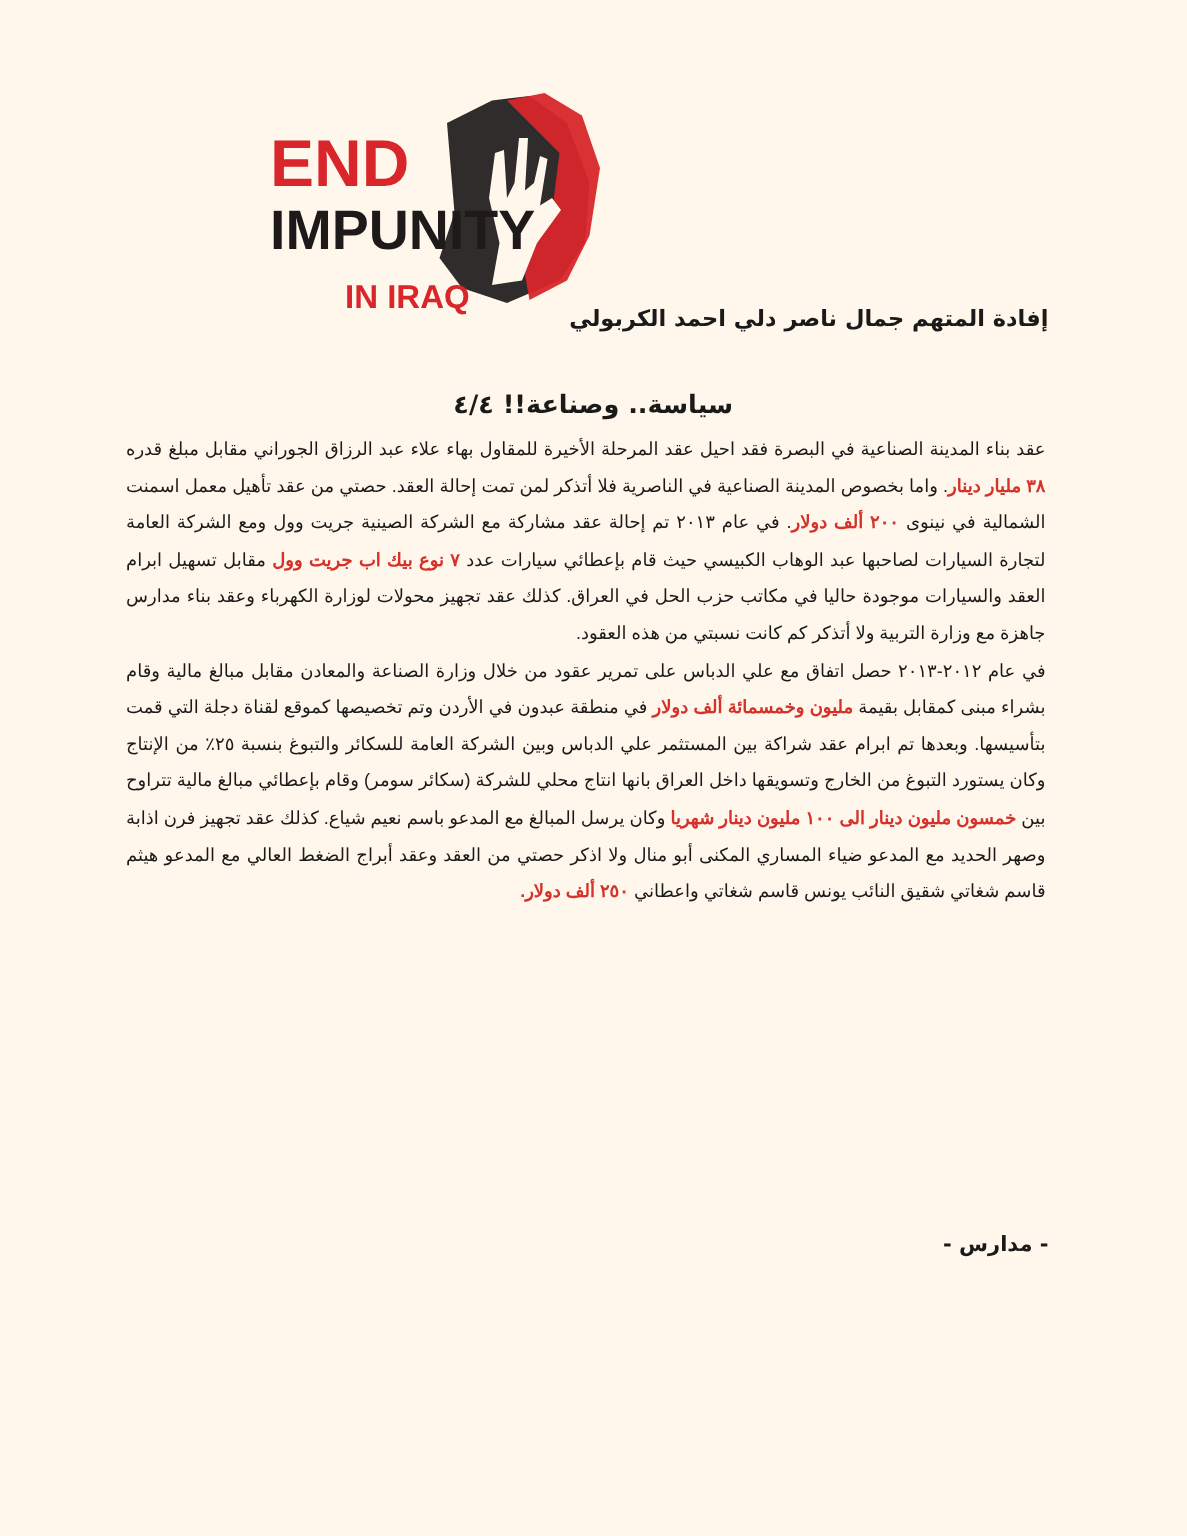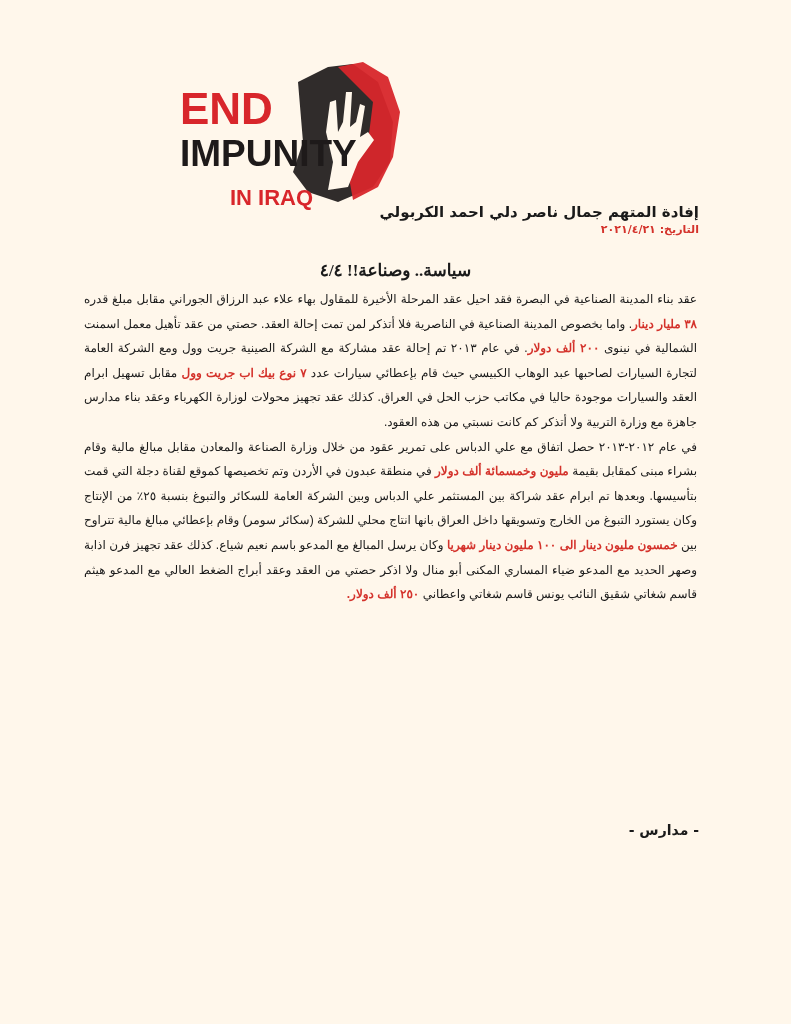--- a/index.html
+++ b/index.html
@@ -46,21 +46,20 @@
     .title {
       position: absolute;
       left: 0;
       right: 0;
       top: 260px;
       text-align: center;
       direction: rtl;
       font-weight: bold;
       font-size: 17px;
       color: #1a1a1a;
-      font-family: Liberation Serif, serif;
     }
     .body-text {
       position: absolute;
       left: 84px;
       width: 613px;
       top: 287px;
       direction: rtl;
       text-align: justify;
       text-align-last: right;
       font-family: "Liberation Sans", sans-serif;
@@ -96,24 +95,20 @@
       <path d="M150 128 L155 100 L148 70 L152 40 L158 38 L160 70 L165 60 L168 30 L174 30 L172 65 L178 60 L182 42 L187 44 L182 75 L190 70 L196 78 L180 100 L170 125 Z" fill="#fff7eb"></path>
     </g>
     <text x="2" y="62" font-family="Liberation Sans, sans-serif" font-weight="bold" font-size="44" fill="#d8262b">END</text>
     <text x="2" y="104" font-family="Liberation Sans, sans-serif" font-weight="bold" font-size="37" fill="#1e1a1a">IMPUNITY</text>
     <text x="52" y="143" font-family="Liberation Sans, sans-serif" font-weight="bold" font-size="22" fill="#d8262b">IN IRAQ</text>
   </svg>
 </div>
 
 <div class="header">
   <div class="accused">إفادة المتهم جمال ناصر دلي احمد الكربولي</div>
-  <div class="date">
-    <span>التاريخ:</span>
-    <span>٢٠٢١/٤/٢١</span>
-  </div>
 </div>
 
 <div class="title">سياسة.. وصناعة!! ٤/٤</div>
 
 <div class="body-text">
   <p><span>عقد بناء المدينة الصناعية في البصرة فقد احيل عقد المرحلة الأخيرة للمقاول بهاء علاء عبد الرزاق الجوراني مقابل مبلغ قدره </span><span class="red">٣٨ مليار دينار</span><span>. واما بخصوص المدينة الصناعية في الناصرية فلا أتذكر لمن تمت إحالة العقد. حصتي من عقد تأهيل معمل اسمنت الشمالية في نينوى </span><span class="red">٢٠٠ ألف دولار</span><span>. في عام ٢٠١٣ تم إحالة عقد مشاركة مع الشركة الصينية جريت وول ومع الشركة العامة لتجارة السيارات لصاحبها عبد الوهاب الكبيسي حيث قام بإعطائي سيارات عدد </span><span class="red">٧ نوع بيك اب جريت وول</span><span> مقابل تسهيل ابرام العقد والسيارات موجودة حاليا في مكاتب حزب الحل في العراق. كذلك عقد تجهيز محولات لوزارة الكهرباء وعقد بناء مدارس جاهزة مع وزارة التربية ولا أتذكر كم كانت نسبتي من هذه العقود.</span></p>
   <p><span>في عام ٢٠١٢-٢٠١٣ حصل اتفاق مع علي الدباس على تمرير عقود من خلال وزارة الصناعة والمعادن مقابل مبالغ مالية وقام بشراء مبنى كمقابل بقيمة </span><span class="red">مليون وخمسمائة ألف دولار</span><span> في منطقة عبدون في الأردن وتم تخصيصها كموقع لقناة دجلة التي قمت بتأسيسها. وبعدها تم ابرام عقد شراكة بين المستثمر علي الدباس وبين الشركة العامة للسكائر والتبوغ بنسبة ٢٥٪ من الإنتاج وكان يستورد التبوغ من الخارج وتسويقها داخل العراق بانها انتاج محلي للشركة (سكائر سومر) وقام بإعطائي مبالغ مالية تتراوح بين </span><span class="red">خمسون مليون دينار الى ١٠٠ مليون دينار شهريا</span><span> وكان يرسل المبالغ مع المدعو باسم نعيم شياع. كذلك عقد تجهيز فرن اذابة وصهر الحديد مع المدعو ضياء المساري المكنى أبو منال ولا اذكر حصتي من العقد وعقد أبراج الضغط العالي مع المدعو هيثم قاسم شغاتي شقيق النائب يونس قاسم شغاتي واعطاني </span><span class="red">٢٥٠ ألف دولار.</span></p>
 </div>
 
 <div class="cont">- مدارس -</div>

